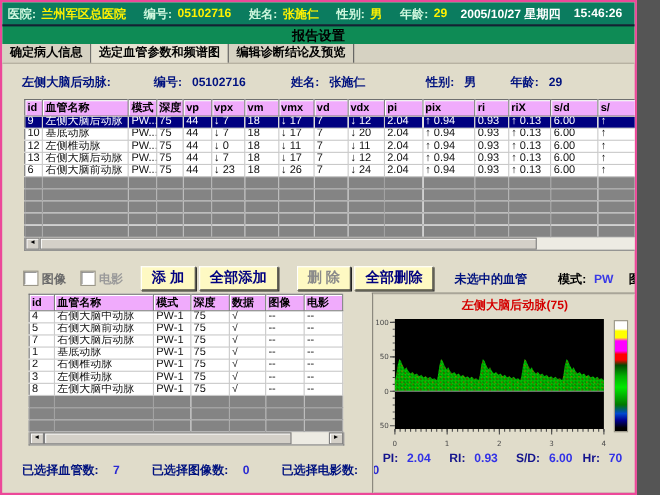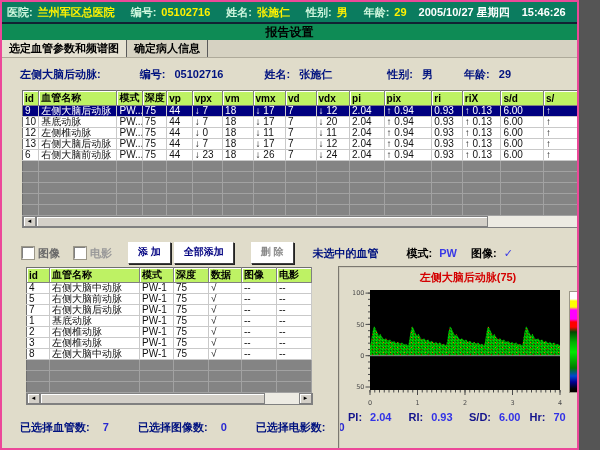--- a/index.html
+++ b/index.html
@@ -21,21 +21,21 @@
   .tab{padding:0 7px;line-height:16px;border-right:1px solid #5A5A5A;color:#000;}
   .tab.active{background:#E6E2D2;}
   .content{position:relative;height:395px;}
   
   .patinfo{position:absolute;top:9px;left:18px;right:4px;font-size:11px;font-weight:bold;
     color:#00127F;white-space:nowrap;}
   .patinfo span{margin-right:6px;}
   .sp1{margin-left:30px;} .sp2{margin-left:32px;} .sp3{margin-left:46px;} .sp4{margin-left:22px;}
   
   table{border-collapse:collapse;table-layout:fixed;background:#fff;border:1px solid #6F6F6F;}
-  th{background:#bef264;border-right:1px solid #808080;border-bottom:1px solid #808080;
+  th{background:#f0abfc;border-right:1px solid #808080;border-bottom:1px solid #808080;
     box-shadow:inset 1px 1px 0 #fff;font-size:10px;text-align:left;padding:0 2px;height:12px;
     font-weight:bold;color:#000;white-space:nowrap;overflow:hidden;}
   td{border-right:1px solid #C9C9C9;border-bottom:1px solid #C9C9C9;font-size:10px;
     padding:0 2px;height:10px;line-height:10px;white-space:nowrap;overflow:hidden;color:#111;}
   tr.sel td{background:#000080;color:#fff;}
   tr.filler td{background:#848484;border-right:1px solid #A2A2A2;border-bottom:1px solid #A2A2A2;}
   .t1wrap{position:absolute;top:32px;left:20px;width:577px;}
   .t2wrap{position:absolute;top:209px;left:24px;width:287px;}
   
   .hscroll{display:flex;height:11px;border:1px solid #808080;border-top:none;background:#EDEBE3;}
@@ -44,37 +44,37 @@
   .sb-track{flex:1;position:relative;}
   .sb-thumb{position:absolute;left:0;top:0;bottom:0;width:82%;background:#D4D0C8;
     border:1px solid #808080;box-shadow:inset 1px 1px 0 #fff;}
   
   .actions{position:absolute;top:184px;left:20px;right:2px;height:22px;display:flex;
     align-items:center;font-size:11px;white-space:nowrap;}
   .cb{width:10px;height:10px;background:#fff;border:1px solid;border-color:#808080 #fff #fff #808080;
     outline:1px solid #9B9789;display:inline-block;margin-right:4px;flex:none;}
   .cblab1{color:#6A6A6A;font-weight:bold;margin-right:14px;}
   .cblab2{color:#9A9A9A;font-weight:bold;margin-right:16px;}
-  .btn{height:20px;background:#ffffff;border:1px solid;border-color:#fff #404040 #404040 #fff;
-    box-shadow:1px 1px 0 #222;font-weight:bold;font-size:10px;color:#000080;line-height:18px;
+  .btn{height:20px;background:#fef9c3;border:1px solid;border-color:#fff #404040 #404040 #fff;
+    box-shadow:1px 1px 0 #222;font-weight:bold;font-size:13px;color:#000080;line-height:18px;
     padding:0 9px;margin-right:3px;text-align:center;}
   .btn.disabled{color:#8A8A8A;}
   .gap{width:14px;flex:none;}
   .unsel{color:#00127F;font-weight:bold;margin:0 14px 0 16px;text-align:center;}
   .kv{font-weight:bold;color:#000;margin-left:14px;}
   .kv .v{color:#3A3AE6;margin-left:7px;}
   
   .summary{position:absolute;top:362px;left:18px;font-size:11px;font-weight:bold;
     color:#00127F;white-space:nowrap;}
   .summary .v{color:#2828D2;margin:0 26px 0 10px;}
   
   .specbox{position:absolute;top:208px;left:336px;width:260px;height:184px;
     border:2px groove #CFCBBB;box-sizing:border-box;}
   .spectitle{text-align:center;color:#D40000;font-weight:bold;font-size:11px;margin-top:2px;}
-  .specrow{display:flex;margin:1px 2px 0 13px;}
+  .specrow{display:flex;margin:1px 2px 0 2px;}
   .colorbar{width:11px;height:100px;margin:5px 2px 0 4px;border:1px solid #9A9687;}
   .statrow{display:flex;font-size:11px;font-weight:bold;margin:1px 6px 0 8px;}
   .statrow .item{flex:1;}
   .statrow .sl{color:#14148C;}
   .statrow .sv{color:#3232E6;margin-left:8px;}
   svg text{font-family:"DejaVu Sans",sans-serif;}
 </style>
 </head>
 <body>
 
@@ -99,22 +99,23 @@
         <span class="lab">年龄:</span>
       <span class="val">29</span>
       </span>
     <span class="dt">2005/10/27 星期四</span>
     <span class="dt">15:46:26</span>
   </div>
 
   <div class="titleband">报告设置</div>
 
   <div class="tabs">
+    <div class="tab">确定病人信息</div>
     <div class="tab active">选定血管参数和频谱图</div>
-    <div class="tab">确定病人信息</div>
+    <div class="tab">编辑诊断结论及预览</div>
   </div>
 
   <div class="content">
 
     <div class="patinfo">
       <span>左侧大脑后动脉:</span>
       <span class="sp1">编号:</span>
       <span>05102716</span>
       <span class="sp2">姓名:</span>
       <span>张施仁</span>
@@ -358,20 +359,21 @@
 
     <div class="actions">
       <span class="cb"></span>
       <span class="cblab1">图像</span>
       <span class="cb"></span>
       <span class="cblab2">电影</span>
       <div class="btn">添  加</div>
       <div class="btn">全部添加</div>
       <span class="gap"></span>
       <div class="btn disabled">删  除</div>
+      <div class="btn">全部删除</div>
       <span class="unsel">未选中的血管</span>
       <span class="kv"><span>模式:</span><span class="v">PW</span></span>
       <span class="kv"><span>图像:</span><span class="v">✓</span></span>
 
     </div>
 
     <div class="t2wrap">
       <table style="width:285px;">
         <colgroup>
           <col style="width:23px">

